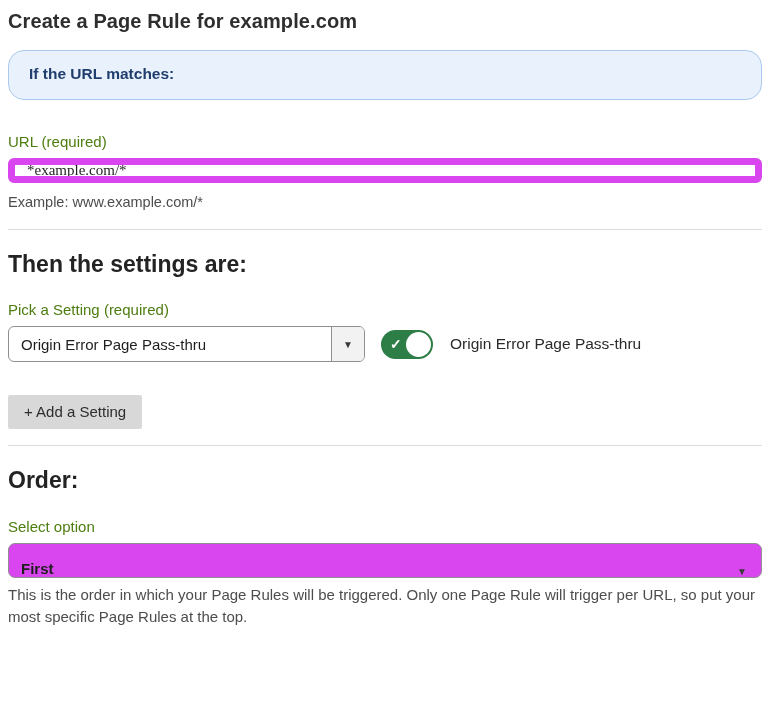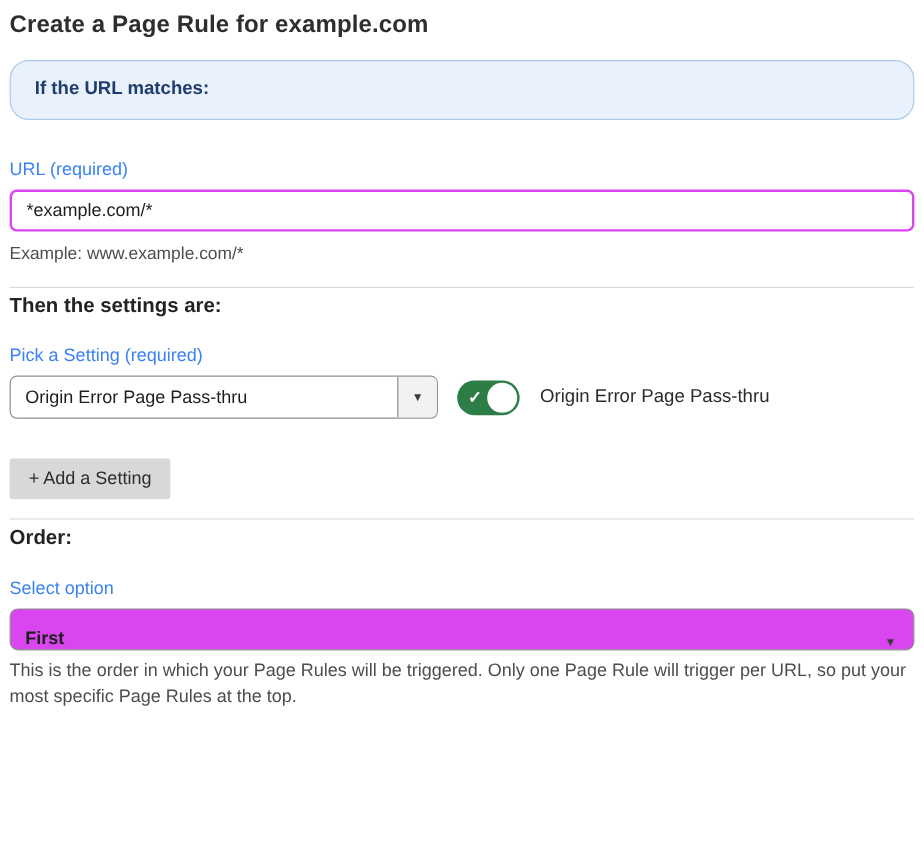--- a/index.html
+++ b/index.html
@@ -33,52 +33,52 @@
   .info-link {
     color: #2b62c9;
     text-decoration: underline;
     cursor: pointer;
   }
   .info-link-suffix { color: #1f3d6d; }
   
   .field-label {
     display: block;
     font-size: 15px;
-    color: #3b82f6;
+    color: #4d7c0f;
     margin: 0 0 8px 0;
   }
   .url-label { margin-top: 33px; }
   .text-input {
     width: 100%;
-    height: 35px;
-    border: 2px solid #d946ef;
+    height: 25px;
+    border: 7px solid #d946ef;
     border-radius: 6px;
     padding: 0 12px;
-    font-family: Liberation Sans, sans-serif;
+    font-family: Liberation Serif, serif;
     font-size: 15px;
     color: #1e1e1e;
     background: #ffffff;
     outline: none;
   }
   .helper-text {
     font-size: 14.5px;
     color: #4d4d4d;
     margin-top: 8px;
     line-height: 22px;
   }
   .divider {
     border: none;
     border-top: 1px solid #dcdcdc;
     margin: 16px 0 0 0;
   }
   .section-heading {
-    font-size: 17px;
+    font-size: 23px;
     font-weight: bold;
     color: #232323;
-    margin-top: 5px;
+    margin-top: 21px;
   }
   .pick-label { margin-top: 23px; }
   
   .setting-row {
     display: flex;
     align-items: center;
     margin-top: 6px;
   }
   .dropdown {
     display: flex;

